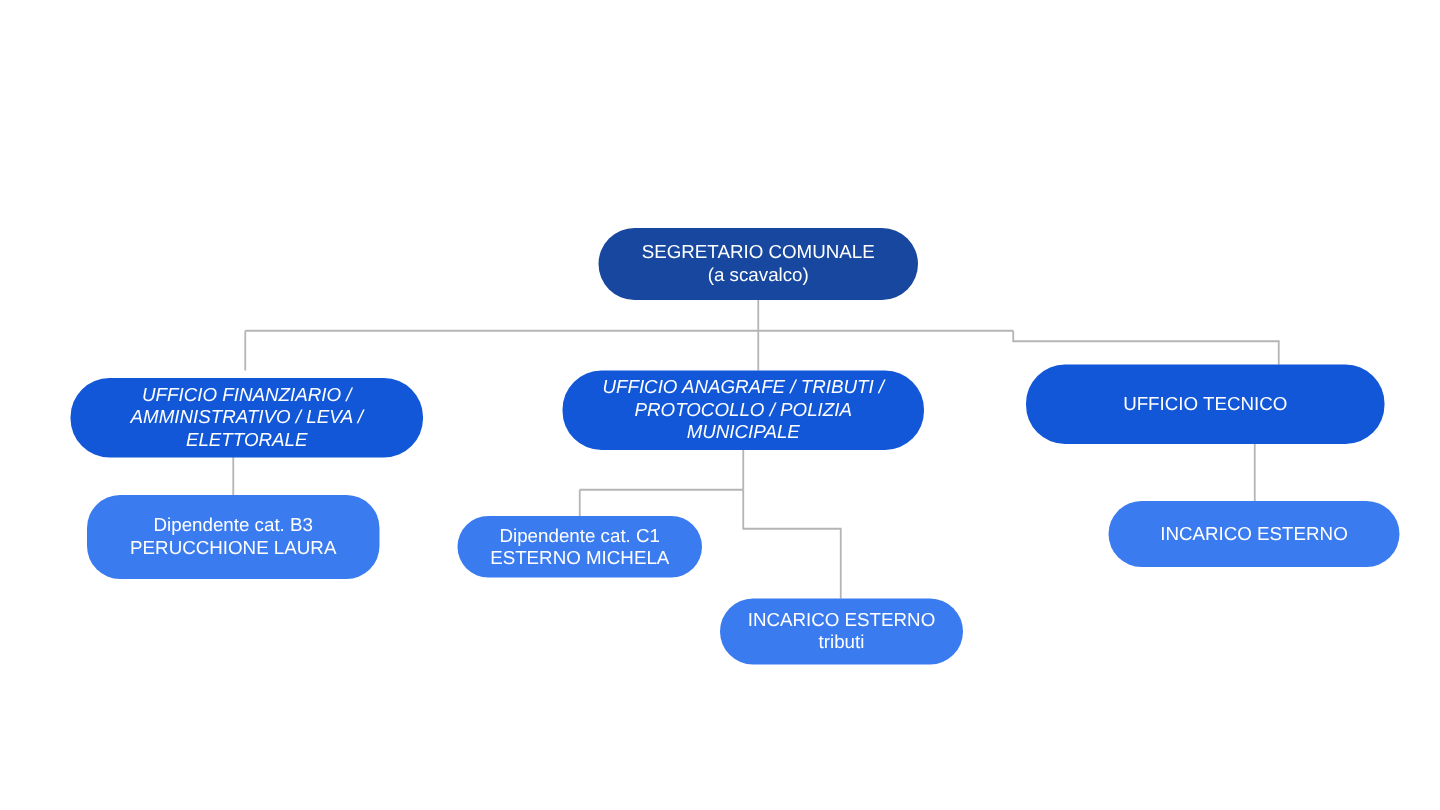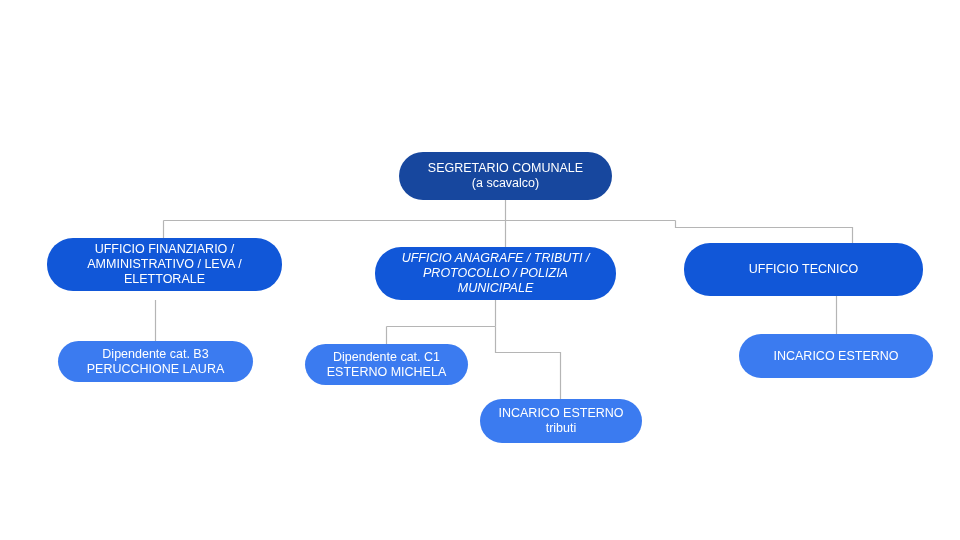--- a/index.html
+++ b/index.html
@@ -77,31 +77,31 @@
       <path d="M 386.5 326.5 L 386.5 344"></path>
       <path d="M 495.5 326.5 L 495.5 352.5 L 560.5 352.5 L 560.5 399"></path>
 
       <path d="M 836.5 296 L 836.5 334"></path>
     </g>
   </svg>
 
   <div class="node node-root" style="left:399px; top:152px; width:213px; height:48px;">SEGRETARIO COMUNALE
 (a scavalco)</div>
 
-  <div class="node node-dept" style="left:47px; top:238px; width:235px; height:53px;">UFFICIO FINANZIARIO /
+  <div class="node node-dept" style="left:47px; top:252px; width:235px; height:53px;font-style:italic;">UFFICIO FINANZIARIO /
 AMMINISTRATIVO / LEVA /
 ELETTORALE</div>
 
   <div class="node node-dept" style="left:375px; top:247px; width:241px; height:53px;font-style:italic;">UFFICIO ANAGRAFE / TRIBUTI /
 PROTOCOLLO / POLIZIA
 MUNICIPALE</div>
 
   <div class="node node-dept" style="left:684px; top:243px; width:239px; height:53px;text-align:right;">UFFICIO TECNICO</div>
 
-  <div class="node node-leaf" style="left:58px; top:341px; width:195px; height:41px;">Dipendente cat. B3
+  <div class="node node-leaf" style="left:58px; top:330px; width:195px; height:56px;">Dipendente cat. B3
 PERUCCHIONE LAURA</div>
 
   <div class="node node-leaf" style="left:305px; top:344px; width:163px; height:41px;">Dipendente cat. C1
 ESTERNO MICHELA</div>
 
   <div class="node node-leaf" style="left:480px; top:399px; width:162px; height:44px;">INCARICO ESTERNO
 tributi</div>
 
   <div class="node node-leaf" style="left:739px; top:334px; width:194px; height:44px;">INCARICO ESTERNO</div>
 

